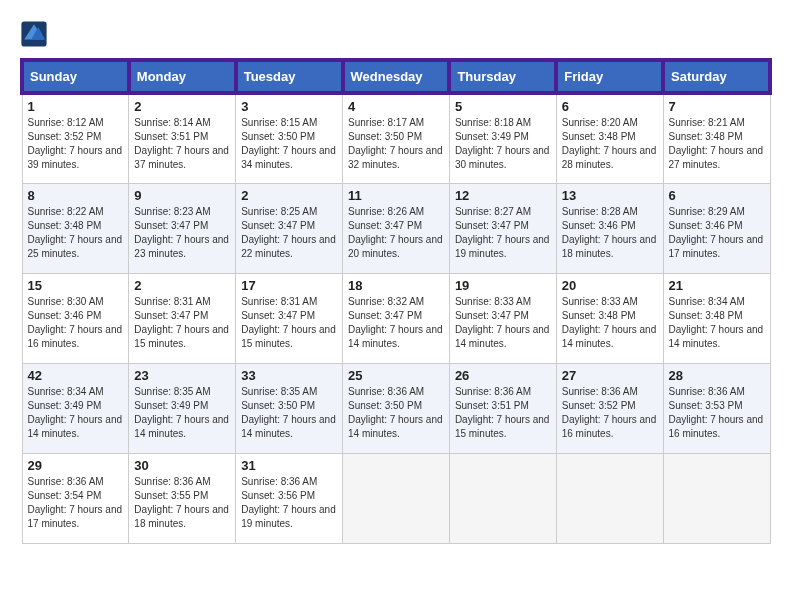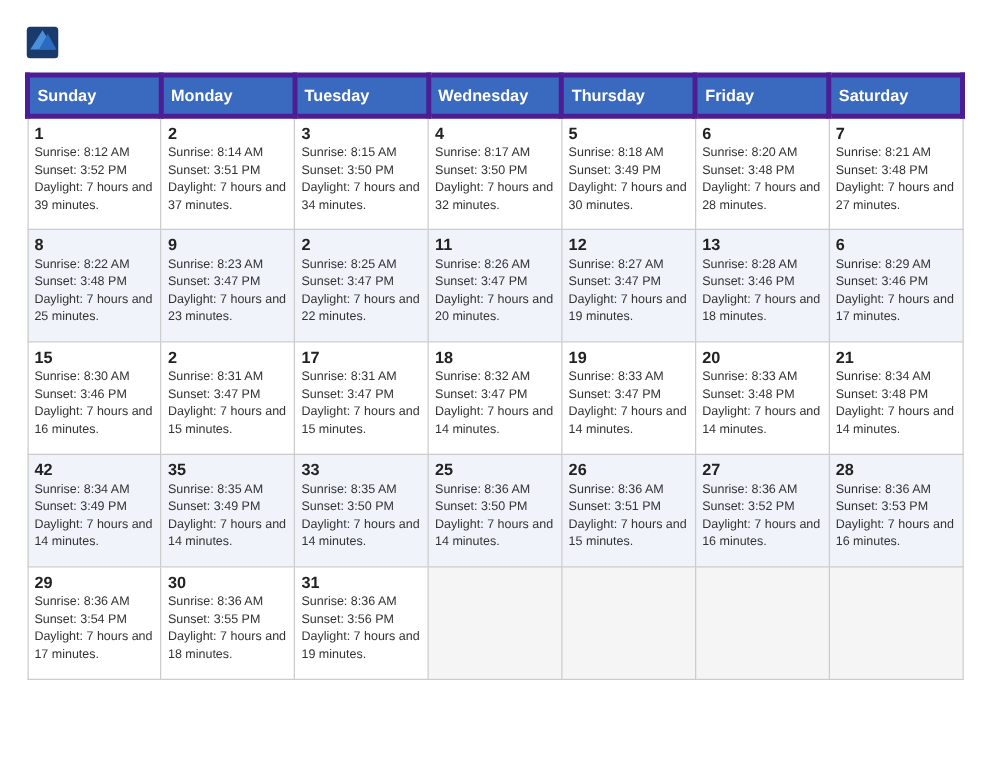--- a/index.html
+++ b/index.html
@@ -212,21 +212,21 @@
           <span class="day-number">21</span>
           <div class="day-detail">Sunrise: 8:34 AM<br>Sunset: 3:48 PM<br>Daylight: 7 hours and 14 minutes.</div>
         </td>
       </tr>
       <tr>
         <td>
           <span class="day-number">42</span>
           <div class="day-detail">Sunrise: 8:34 AM<br>Sunset: 3:49 PM<br>Daylight: 7 hours and 14 minutes.</div>
         </td>
         <td>
-          <span class="day-number">35</span>
+          <span class="day-number">23</span>
           <div class="day-detail">Sunrise: 8:35 AM<br>Sunset: 3:49 PM<br>Daylight: 7 hours and 14 minutes.</div>
         </td>
         <td>
           <span class="day-number">33</span>
           <div class="day-detail">Sunrise: 8:35 AM<br>Sunset: 3:50 PM<br>Daylight: 7 hours and 14 minutes.</div>
         </td>
         <td>
           <span class="day-number">25</span>
           <div class="day-detail">Sunrise: 8:36 AM<br>Sunset: 3:50 PM<br>Daylight: 7 hours and 14 minutes.</div>
         </td>

